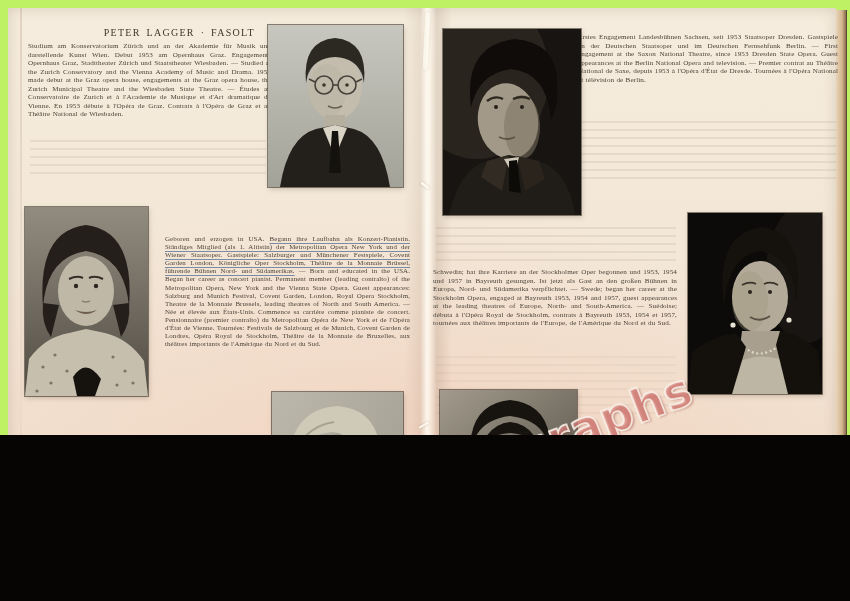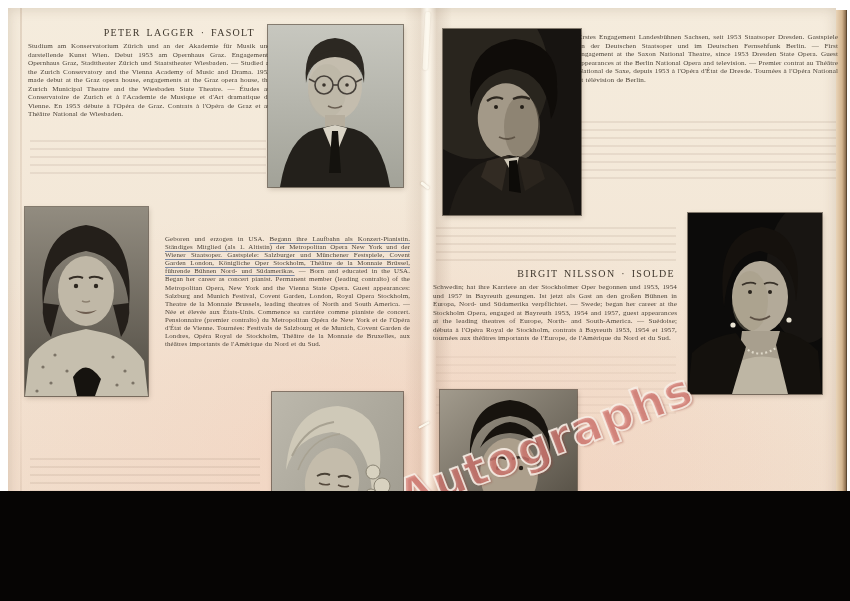--- a/index.html
+++ b/index.html
@@ -1,16 +1,16 @@
 <!DOCTYPE html>
 <html><head>
 <meta charset="utf-8">
 <style>
   html,body{margin:0;padding:0;background:#060504;}
-  .scan{position:relative;width:850px;height:491px;background:#ffffff;overflow:hidden;
+  .scan{position:relative;width:850px;height:435px;background:#bef264;overflow:hidden;
         font-family:"Liberation Serif","DejaVu Serif",serif;}
   
   .paper{position:absolute;left:8px;top:8px;width:828px;height:585px;
     background:
       radial-gradient(ellipse 680px 380px at 42% 78%, rgba(243,203,183,.50), rgba(243,203,183,0) 70%),
       radial-gradient(ellipse 560px 300px at 72% 82%, rgba(241,208,188,.38), rgba(241,208,188,0) 70%),
       linear-gradient(180deg,#f5ecdd 0%,#f3e7d7 42%,#f0ddcb 100%);
     box-shadow:inset 0 0 14px rgba(90,60,35,.18);}
   
   .page-stack{position:absolute;left:836px;top:10px;width:11px;height:581px;
@@ -93,21 +93,20 @@
     <div class="heading">PETER LAGGER · FASOLT</div>
     <div class="bio">Studium am Konservatorium Zürich und an der Akademie für Musik und darstellende Kunst Wien. Debut 1953 am Opernhaus Graz. Engagements Opernhaus Graz, Stadttheater Zürich und Staatstheater Wiesbaden. — Studied at the Zurich Conservatory and the Vienna Academy of Music and Drama. 1953 made debut at the Graz opera house, engagements at the Graz opera house, the Zurich Municipal Theatre and the Wiesbaden State Theatre. — Études au Conservatoire de Zurich et à l'Academie de Musique et d'Art dramatique de Vienne. En 1953 débute à l'Opéra de Graz. Contrats à l'Opéra de Graz et au Théâtre National de Wiesbaden.</div>
   </div>
   <div class="sec sec-neukirch">
     <div class="bio">Erstes Engagement Landesbühnen Sachsen, seit 1953 Staatsoper Dresden. Gastspiele an der Deutschen Staatsoper und im Deutschen Fernsehfunk Berlin. — First engagement at the Saxon National Theatre, since 1953 Dresden State Opera. Guest appearances at the Berlin National Opera and television. — Premier contrat au Théâtre National de Saxe, depuis 1953 à l'Opéra d'État de Dresde. Tournées à l'Opéra National et télévision de Berlin.</div>
   </div>
   <div class="sec sec-madeira">
     <div class="bio"><span>Geboren und erzogen in USA. </span><span class="u-pen">Begann ihre Laufbahn als Konzert-Pianistin. Ständiges Mitglied (als 1. Altistin) der Metropolitan Opera New York und der Wiener Staatsoper. Gastspiele: Salzburger und Münchener Festspiele, Covent Garden London, Königliche Oper Stockholm, Théâtre de la Monnaie Brüssel, führende Bühnen Nord- und Südamerikas.</span><span> — Born and educated in the USA. Began her career as concert pianist. Permanent member (leading contralto) of the Metropolitan Opera, New York and the Vienna State Opera. Guest appearances: Salzburg and Munich Festival, Covent Garden, London, Royal Opera Stockholm, Theatre de la Monnaie Brussels, leading theatres of North and South America. — Née et élevée aux États-Unis. Commence sa carrière comme pianiste de concert. Pensionnaire (premier contralto) du Metropolitan Opéra de New York et de l'Opéra d'État de Vienne. Tournées: Festivals de Salzbourg et de Munich, Covent Garden de Londres, Opéra Royal de Stockholm, Théâtre de la Monnaie de Bruxelles, aux théâtres importants de l'Amérique du Nord et du Sud.</span></div>
   </div>
   <div class="sec sec-nilsson">
-    <div class="heading">BIRGIT NILSSON · ISOLDE</div>
     <div class="bio">Schwedin; hat ihre Karriere an der Stockholmer Oper begonnen und 1953, 1954 und 1957 in Bayreuth gesungen. Ist jetzt als Gast an den großen Bühnen in Europa, Nord- und Südamerika verpflichtet. — Swede; began her career at the Stockholm Opera, engaged at Bayreuth 1953, 1954 and 1957, guest appearances at the leading theatres of Europe, North- and South-America. — Suédoise; débuta à l'Opéra Royal de Stockholm, contrats à Bayreuth 1953, 1954 et 1957, tournées aux théâtres importants de l'Europe, de l'Amérique du Nord et du Sud.</div>
   </div>
   <div class="sec sec-moedl">
     <div class="heading">MARTHA MÖDL · BRUNNHILDE</div>
     <div class="bio">Wien, Stuttgart, Metropolitan Opera New York, Hamburg, Berlin und an den großen Bühnen des Auslandes. In Bayreuth seit 1951. — Vienna, Stuttgart, Metropolitan Opera New York, Hamburg, Berlin and at the leading opera houses abroad. In Bayreuth since 1951. — Vienne, Stuttgart, Metropolitan Opera New York, Hambourg, Berlin et aux théâtres importants de l'étranger. A Bayreuth depuis 1951.</div>
   </div>
   <div class="sec sec-noecker">
     <div class="heading">HANS GÜNTER NÖCKER · HANS SCHWARZ</div>
     <div class="bio">Geboren in Hagen/Westf., ausgebildet in Braunschweig. Engagements in Münster/Westf., Gießen, Staatsoper Stuttgart. Gastspiele: Maggio musicale Florenz, Bregenzer Festspiele. — Born in Hagen (Westphalia), studied in Brunswick, engagements in Münster (Westphalia), Giessen and at the Stuttgart State Opera. Guest appearances: Florence (Maggio musicale), Bregenz Festival. — Né à Hagen (Westphalie), études à Brunswick. Contrats à Münster (Westphalie), Giessen et à l'Opéra d'État de Stuttgart. Tournées à Florence (Maggio musicale) et au Festival de Bregenz.</div>
   </div>

